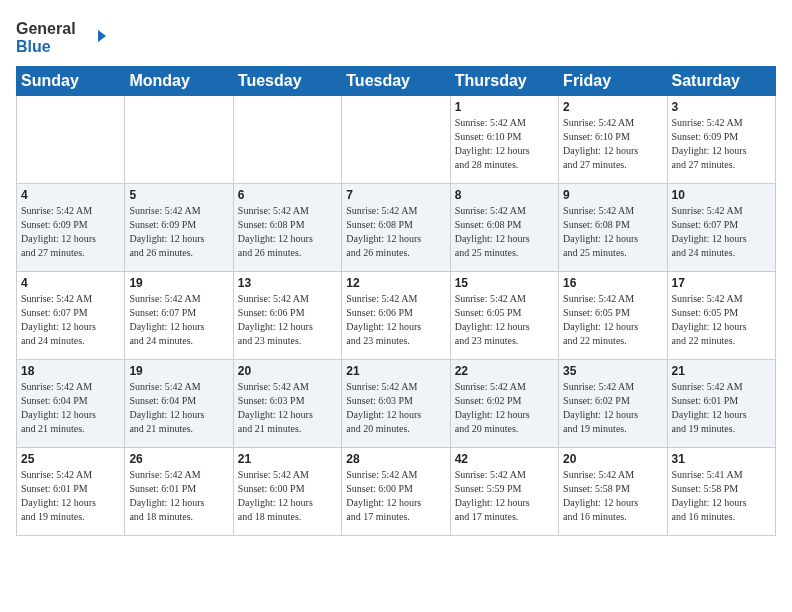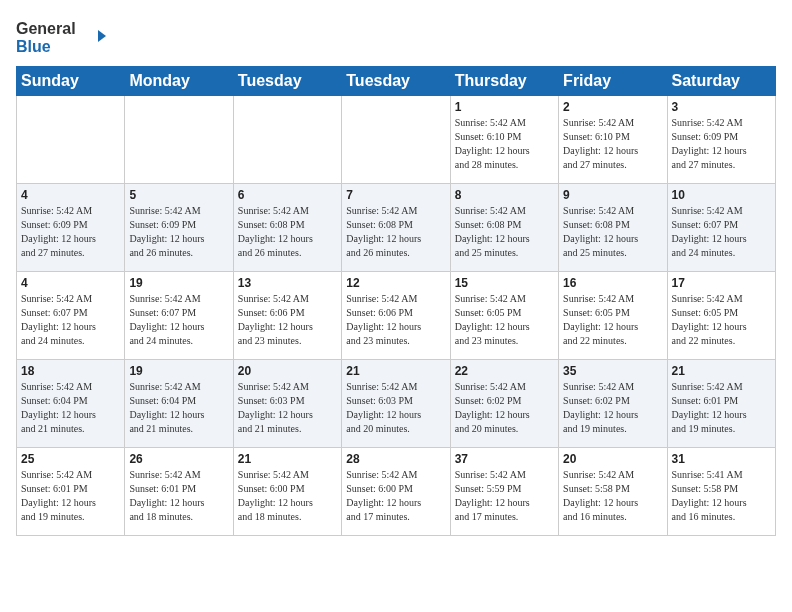--- a/index.html
+++ b/index.html
@@ -311,21 +311,21 @@
 and 18 minutes.</div>
         </td>
         <td>
           <span class="day-number">28</span>
           <div class="day-info" style="white-space: pre-line;">Sunrise: 5:42 AM
 Sunset: 6:00 PM
 Daylight: 12 hours
 and 17 minutes.</div>
         </td>
         <td>
-          <span class="day-number">37</span>
+          <span class="day-number">42</span>
           <div class="day-info" style="white-space: pre-line;">Sunrise: 5:42 AM
 Sunset: 5:59 PM
 Daylight: 12 hours
 and 17 minutes.</div>
         </td>
         <td>
           <span class="day-number">20</span>
           <div class="day-info" style="white-space: pre-line;">Sunrise: 5:42 AM
 Sunset: 5:58 PM
 Daylight: 12 hours

